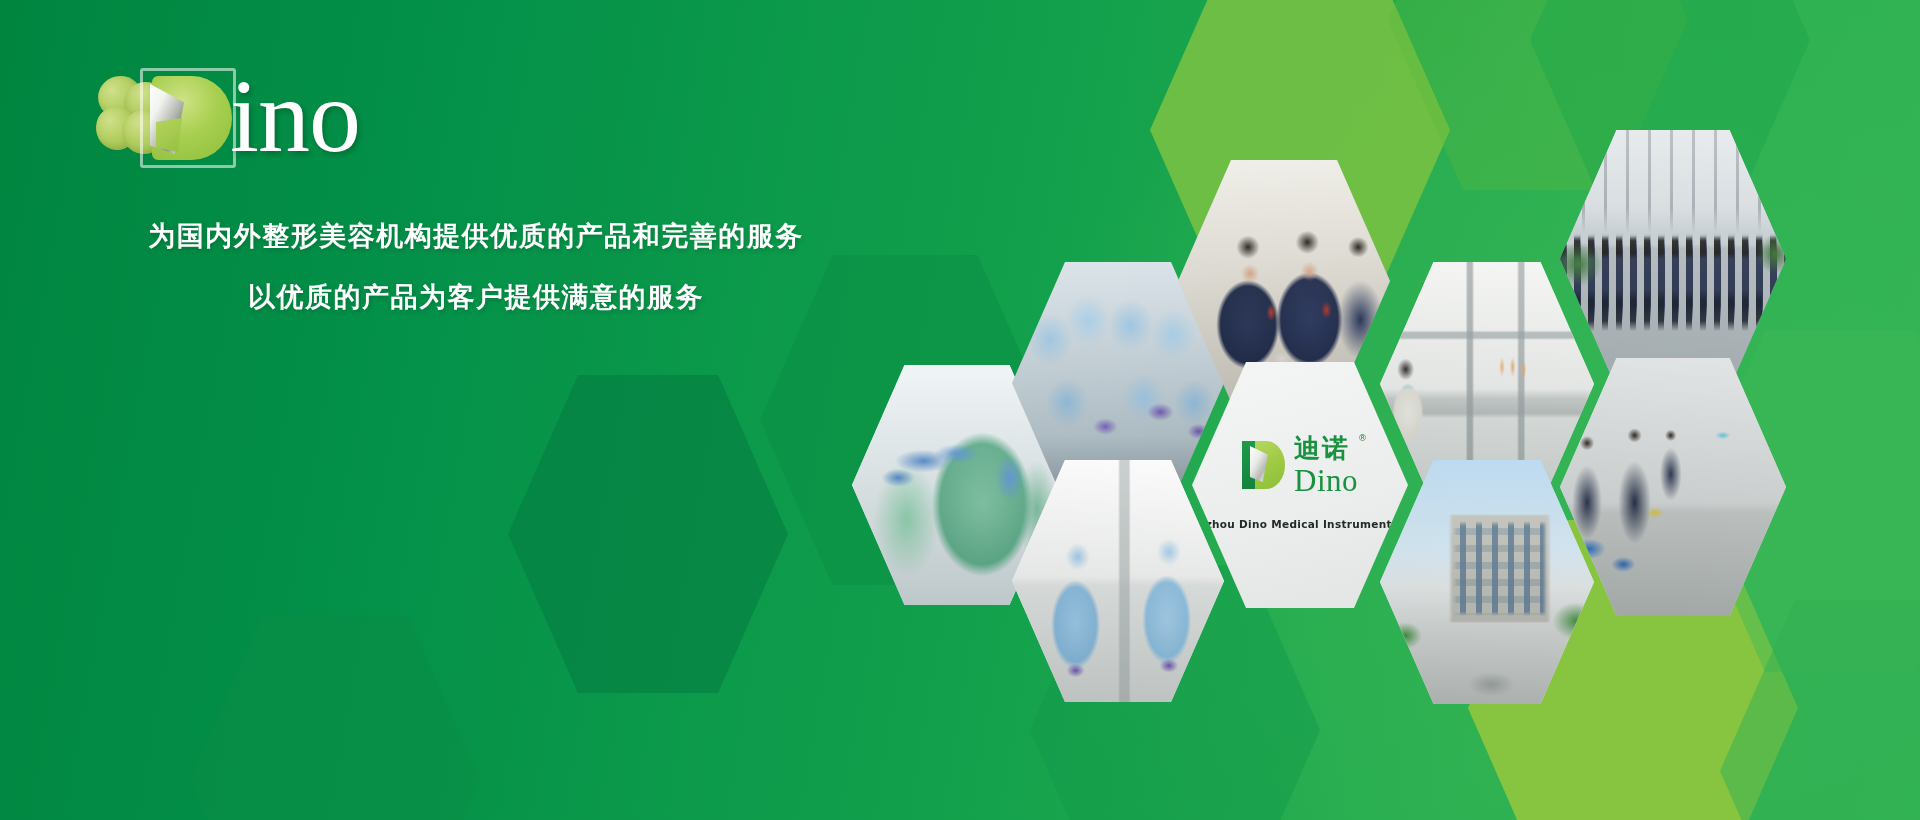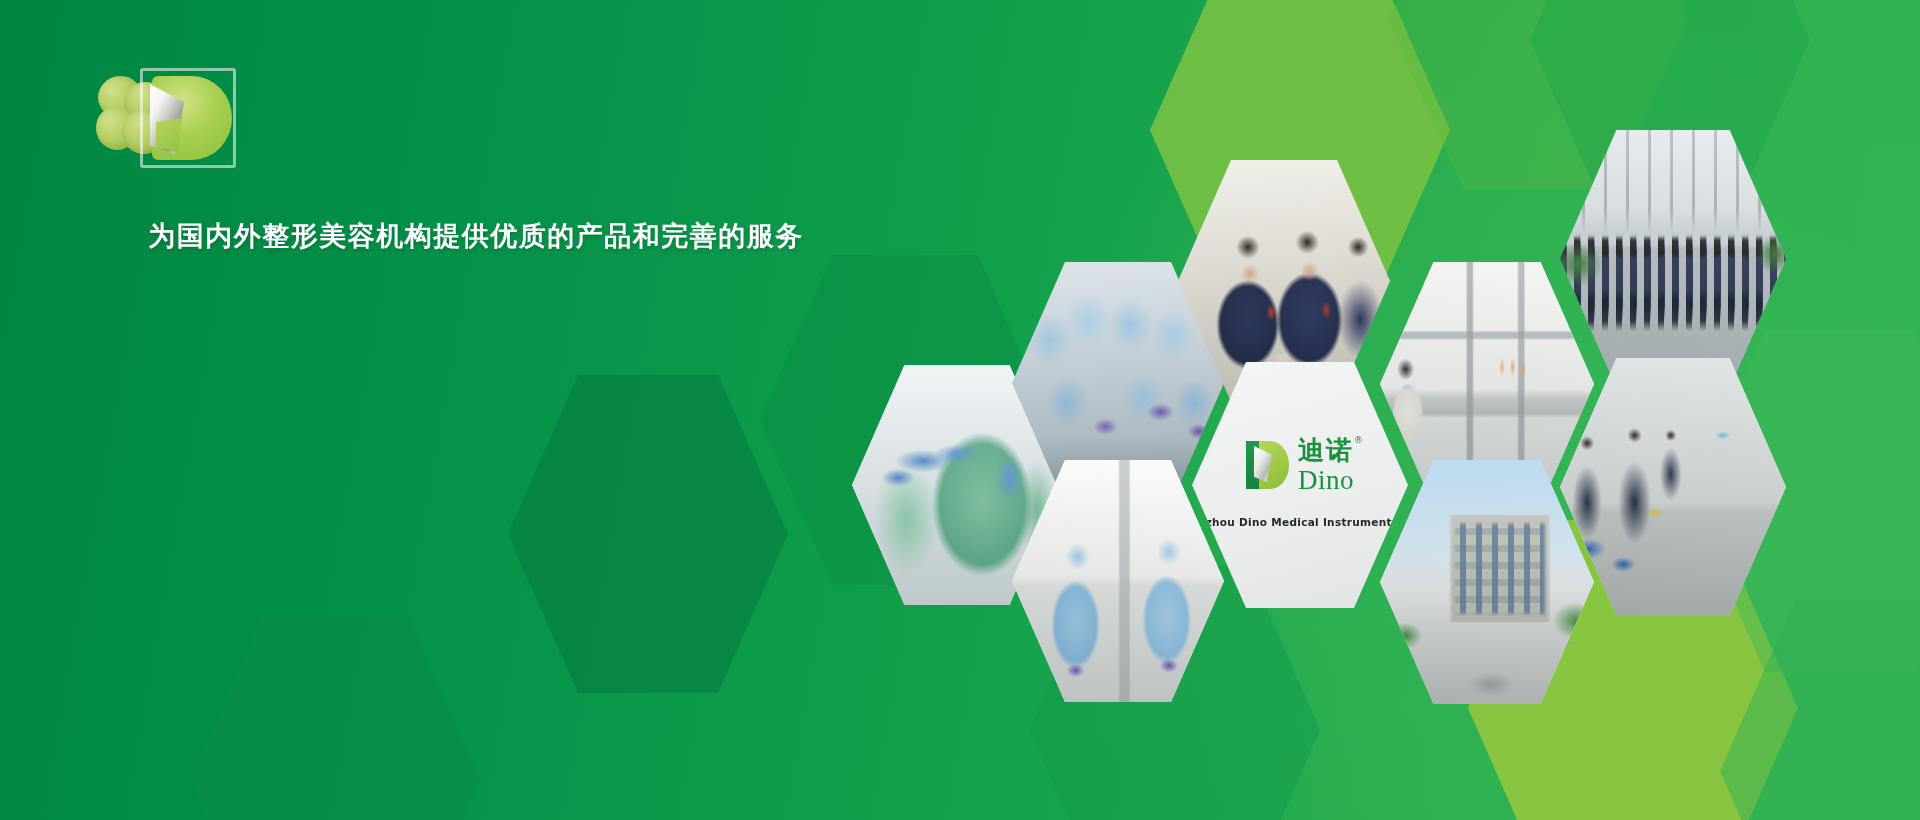--- a/index.html
+++ b/index.html
@@ -126,21 +126,21 @@
     position:relative;
     font-family:"DejaVu Sans","Liberation Sans",sans-serif;
     font-size:26px; font-weight:700; color:#19913f; letter-spacing:2px;
   }
   .bh-reg{
     position:absolute; right:-11px; top:-1px;
     font-size:9px; font-weight:400; color:#19913f;
   }
   .bh-en{
     font-family:"Liberation Serif","DejaVu Serif",serif;
-    font-size:27px; color:#19913f; margin-top:4px; letter-spacing:.5px;
+    font-size:31px; color:#19913f; margin-top:4px; letter-spacing:.5px;
   }
   .bh-sub{
     font-family:"DejaVu Sans","Liberation Sans",sans-serif;
     font-size:10.5px; font-weight:700; color:#222b26;
     letter-spacing:.3px; margin-top:22px; white-space:nowrap;
   }
 
   
   .sc{ position:absolute; inset:0; }
 </style>
@@ -377,21 +377,23 @@
         <div class="leaf b"></div>
         <div class="leaf c"></div>
         <div class="leaf d"></div>
       </div>
       <div class="dmark">
         <div class="bowl"></div>
         <div class="frame"></div>
         <div class="peel"></div>
         <div class="peelgreen"></div>
       </div>
+      <div class="logo-word">ino</div>
     </div>
 
     <div class="slogans">
       <div class="slogan">为国内外整形美容机构提供优质的产品和完善的服务</div>
+      <div class="slogan">以优质的产品为客户提供满意的服务</div>
     </div>
 
   </div>
 
 </div>
 
 </body></html>

